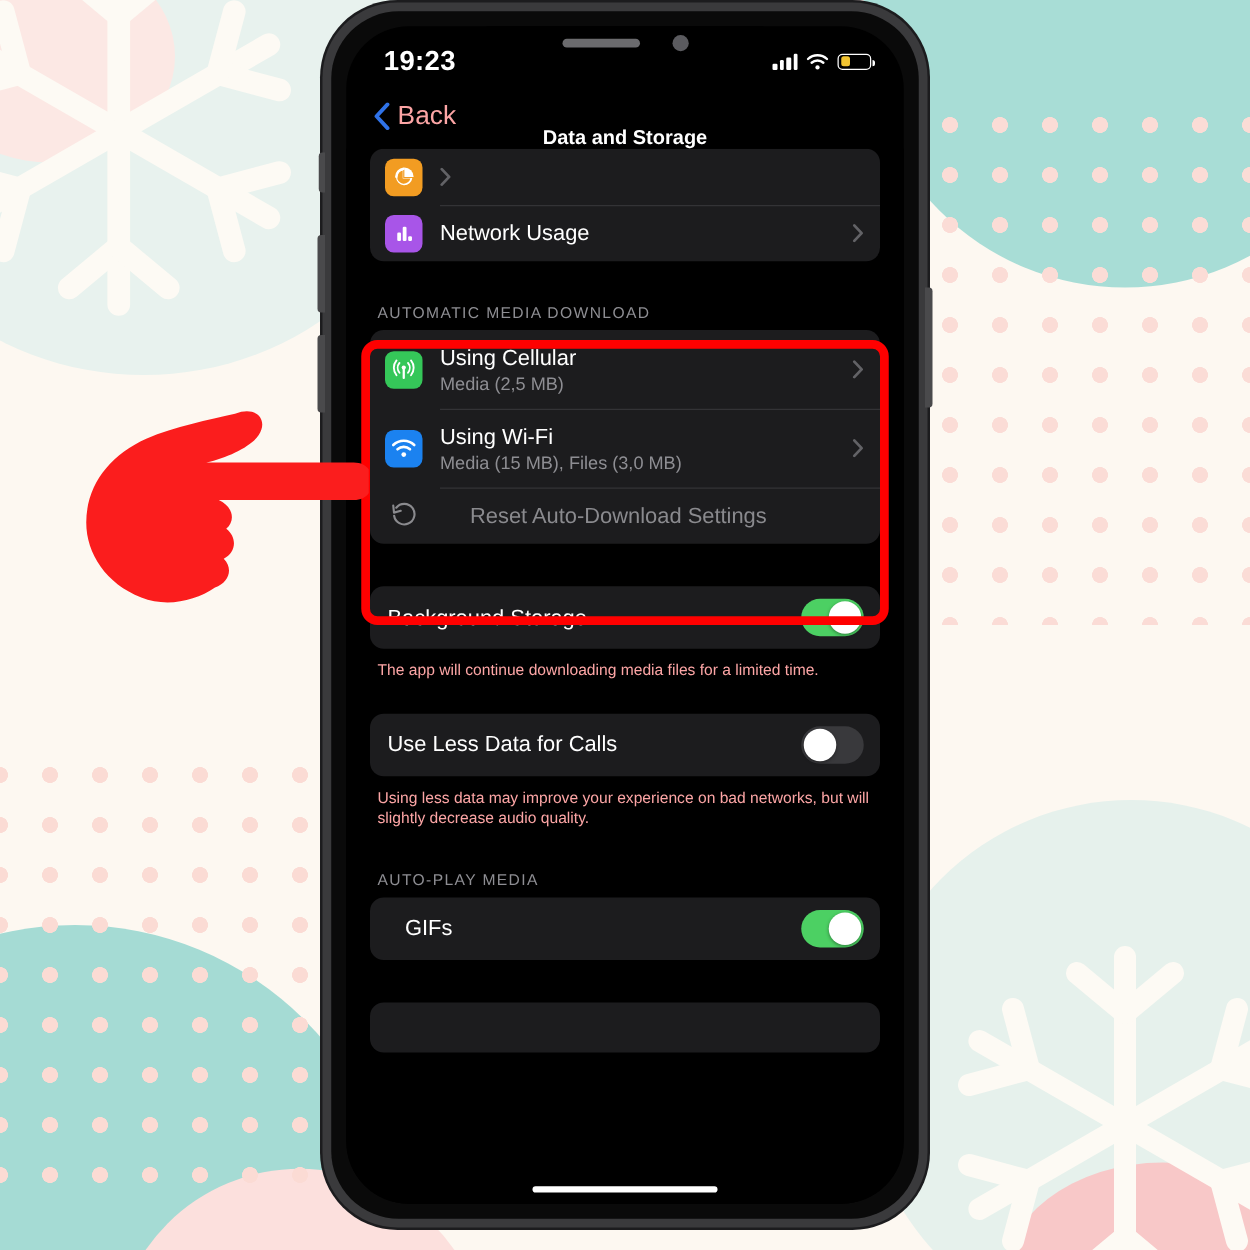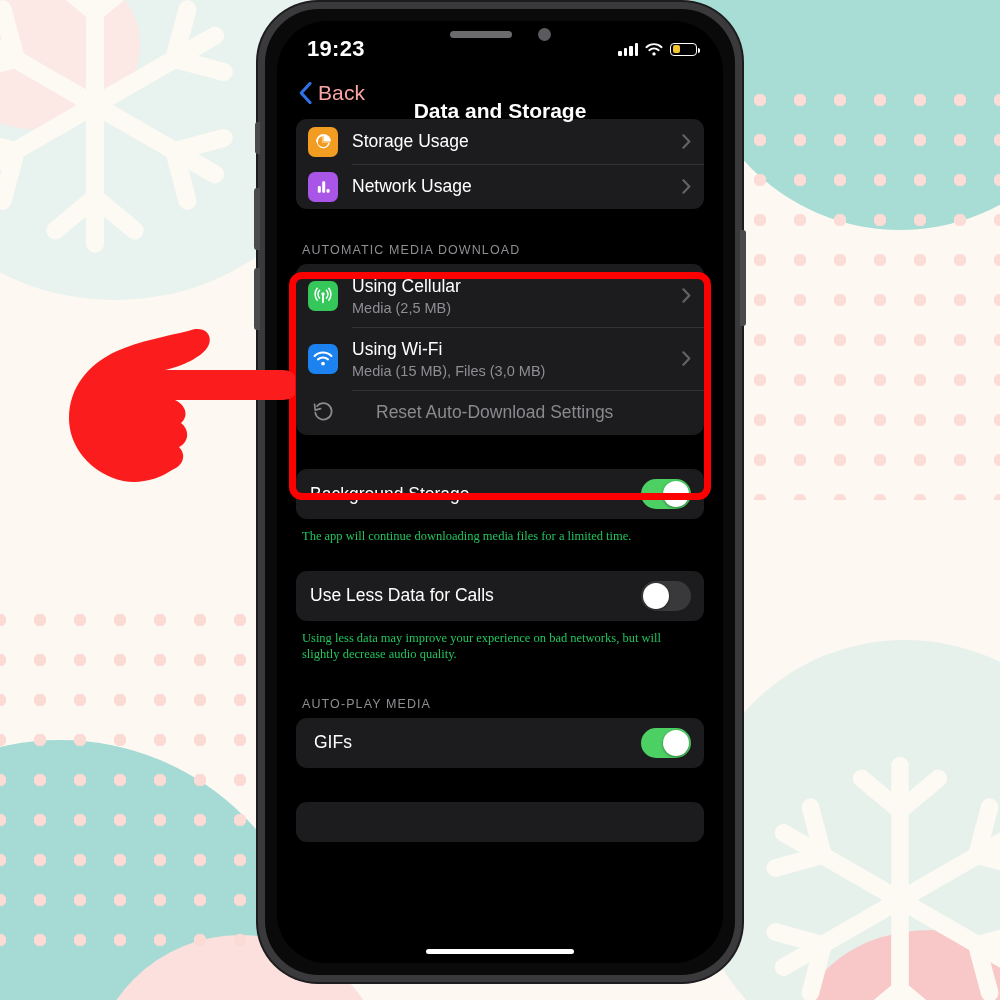--- a/index.html
+++ b/index.html
@@ -200,21 +200,21 @@
     color: #fca5a5;
     cursor: pointer;
   }
   #back-chevron { width: 13px; height: 22px; }
   #back-label { font-size: 21px; letter-spacing: .1px; }
   #nav-title {
     position: absolute;
     left: 0; right: 0;
     text-align: center;
     color: #fff;
-    font-size: 21px;
+    font-size: 16px;
     font-weight: bold;
     pointer-events: none;
     margin-top: 36px;
   }
 
   
   #content {
     position: absolute;
     top: 98px; left: 0; right: 0; bottom: 0;
     background: #000;
@@ -228,25 +228,24 @@
     overflow: hidden;
   }
   .section-header {
     color: #8e8e93;
     font-size: 12.5px;
     letter-spacing: 1.1px;
     padding: 0 4px 7px 6px;
     text-transform: uppercase;
   }
   .section-footer {
-    color: #22c55e;
+    color: #fca5a5;
     font-size: 12.5px;
     line-height: 1.32;
     padding: 9px 6px 0 6px;
-    font-family: Liberation Serif, serif;
   }
 
   .row {
     display: flex;
     align-items: center;
     min-height: 45px;
     padding: 0 13px 0 12px;
     position: relative;
   }
   .row + .row::before {
@@ -447,23 +446,20 @@
         <div class="group">
           <div class="row">
             <div class="row-icon icon-storage">
               <svg width="19" height="19" viewBox="0 0 20 20">
                 <path d="M10 2.2 A7.8 7.8 0 0 1 17.8 10 L10 10 Z" fill="#fff"></path>
                 <path d="M9 3.3 A6.9 6.9 0 1 0 16.7 11 L9 11 Z" fill="#fff"></path>
                 <path d="M8.6 4.6 A5.6 5.6 0 1 0 15 11.3 L8.6 11.3 Z" fill="#f29c22"></path>
                 <path d="M9.4 3.2 A6.9 6.9 0 0 0 3.2 10" fill="none" stroke="#fff" stroke-width="2.1" stroke-linecap="round"></path>
               </svg>
             </div>
-            <div class="row-text">
-              <div class="row-title">Storage Usage</div>
-            </div>
             <svg class="chevron" viewBox="0 0 9 15">
               <path d="M1.4 1.3 L7.3 7.5 L1.4 13.7" fill="none" stroke="#8e8e93" stroke-width="2.2" stroke-linecap="round" stroke-linejoin="round"></path>
             </svg>
           </div>
           <div class="row">
             <div class="row-icon icon-network">
               <svg width="19" height="19" viewBox="0 0 20 20">
                 <rect x="4" y="9.5" width="3.2" height="7.2" rx="1.1" fill="#fff"></rect>
                 <rect x="8.6" y="4.6" width="3.2" height="12.1" rx="1.1" fill="#fff"></rect>
                 <rect x="13.2" y="12.6" width="3.2" height="4.1" rx="1.1" fill="#fff"></rect>
@@ -560,21 +556,21 @@
             </div>
           </div>
         </div>
         <div class="section-footer">Using less data may improve your experience on bad networks, but will slightly decrease audio quality.</div>
 
         <div class="spacer-34"></div>
 
         <div class="section-header">AUTO-PLAY MEDIA</div>
         <div class="group">
           <div class="row" style="min-height:50px">
-            <div class="row-text" style="margin-left:6px">
+            <div class="row-text" style="margin-left:16px">
               <div class="row-title">GIFs</div>
             </div>
             <div class="switch on">
                 <div class="knob"></div>
               </div>
           </div>
         </div>
 
         <div class="spacer-34"></div>
 

